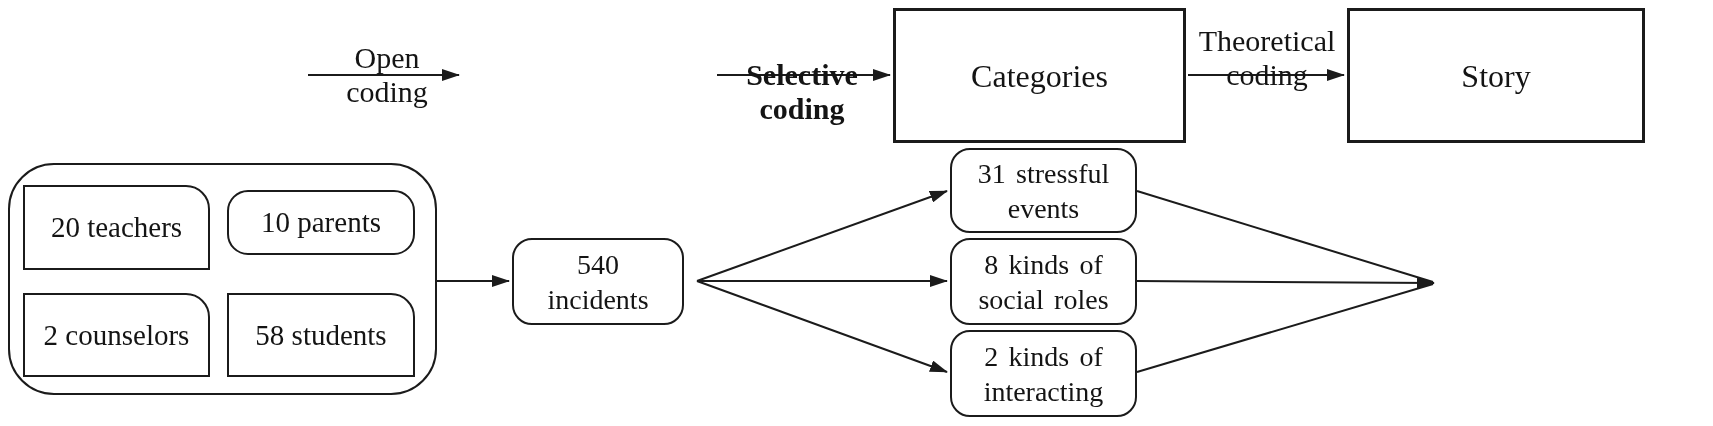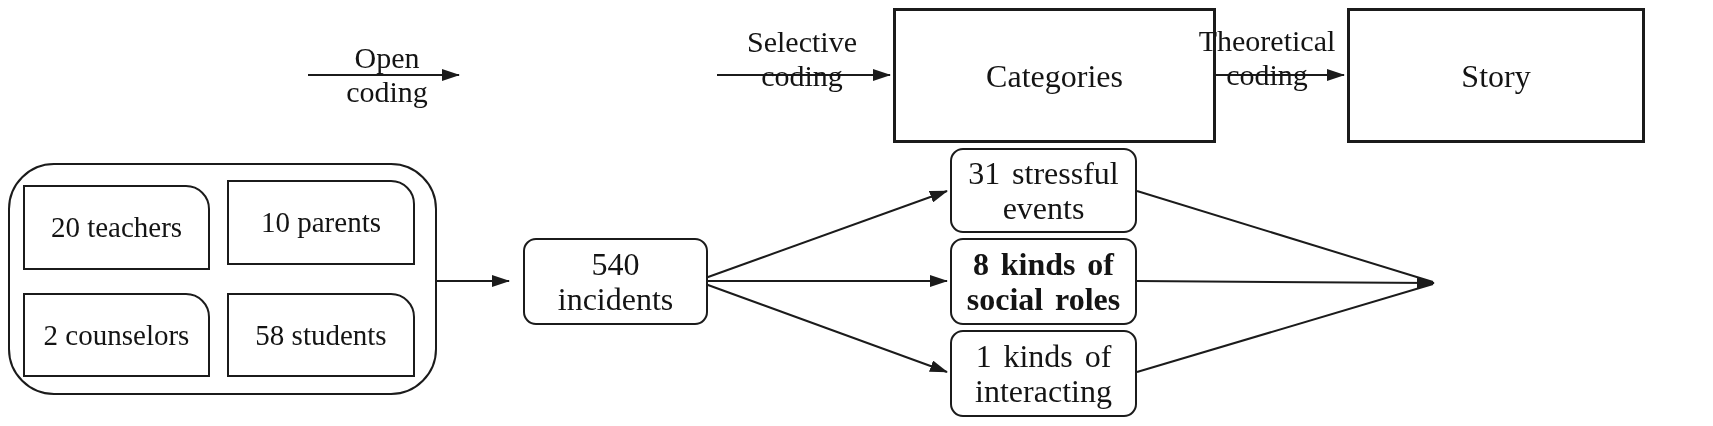--- a/index.html
+++ b/index.html
@@ -37,22 +37,22 @@
     position: absolute;
     width: 220px;
     text-align: center;
     font-size: 30px;
     line-height: 34px;
     white-space: pre-line;
   }
   
   .flow-box {
     border: 2px solid #1b1b1b;
-    border-radius: 13px;
-    font-size: 32px;
+    border-radius: 20px;
+    font-size: 28px;
     line-height: 35px;
     word-spacing: 0.12em;
     text-align: center;
   }
   
   .sample-container {
     position: absolute;
     box-sizing: border-box;
     border: 2px solid #1b1b1b;
     border-radius: 46px;
@@ -91,46 +91,46 @@
     <line x1="1137" y1="191" x2="1433" y2="282" stroke="#1b1b1b" stroke-width="2"></line>
     <line x1="1137" y1="281" x2="1434" y2="283" stroke="#1b1b1b" stroke-width="2" marker-end="url(#ah)"></line>
     <line x1="1137" y1="372" x2="1433" y2="284" stroke="#1b1b1b" stroke-width="2"></line>
   </svg>
 
 
   <div class="edge-label" style="left:277px; top:41px;">Open
 coding</div>
 
 
-  <div class="edge-label" style="left:692px; top:25px;">Selective
+  <div class="edge-label" style="left:692px; top:58px;font-weight:bold;">Selective
 coding</div>
 
-  <div class="node stage-box" style="left:893px; top:8px; width:323px; height:135px;">Categories</div>
+  <div class="node stage-box" style="left:893px; top:8px; width:293px; height:135px;">Categories</div>
 
   <div class="edge-label" style="left:1157px; top:24px;">Theoretical
 coding</div>
 
   <div class="node stage-box" style="left:1347px; top:8px; width:298px; height:135px;">Story</div>
 
   <div class="sample-container" style="left:8px; top:163px; width:429px; height:232px;"></div>
 
   <div class="node sample-box" style="left:23px; top:185px; width:187px; height:85px;">20 teachers</div>
 
-  <div class="node sample-box" style="left:227px; top:180px; width:188px; height:85px;">10 parents</div>
+  <div class="node sample-box" style="left:227px; top:190px; width:188px; height:65px;border-radius:21px;">10 parents</div>
 
   <div class="node sample-box" style="left:23px; top:293px; width:187px; height:84px;">2 counselors</div>
 
   <div class="node sample-box" style="left:227px; top:293px; width:188px; height:84px;">58 students</div>
 
-  <div class="node flow-box" style="left:512px; top:238px; width:185px; height:87px;margin-left:11px;">540
+  <div class="node flow-box" style="left:512px; top:238px; width:172px; height:87px;">540
 incidents</div>
 
   <div class="node flow-box" style="left:950px; top:148px; width:187px; height:85px;">31 stressful
 events</div>
 
-  <div class="node flow-box" style="left:950px; top:238px; width:187px; height:87px;font-weight:bold;">8 kinds of
+  <div class="node flow-box" style="left:950px; top:238px; width:187px; height:87px;">8 kinds of
 social roles</div>
 
-  <div class="node flow-box" style="left:950px; top:330px; width:187px; height:87px;">1 kinds of
+  <div class="node flow-box" style="left:950px; top:330px; width:187px; height:87px;">2 kinds of
 interacting</div>
 
 
 </div>
 
 </body></html>

